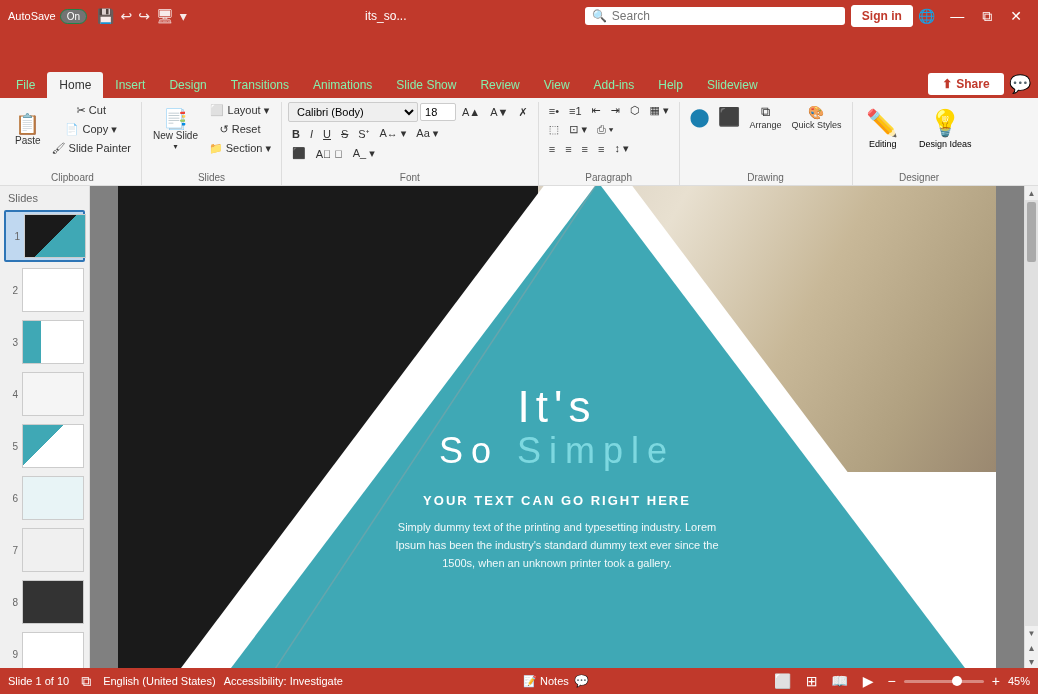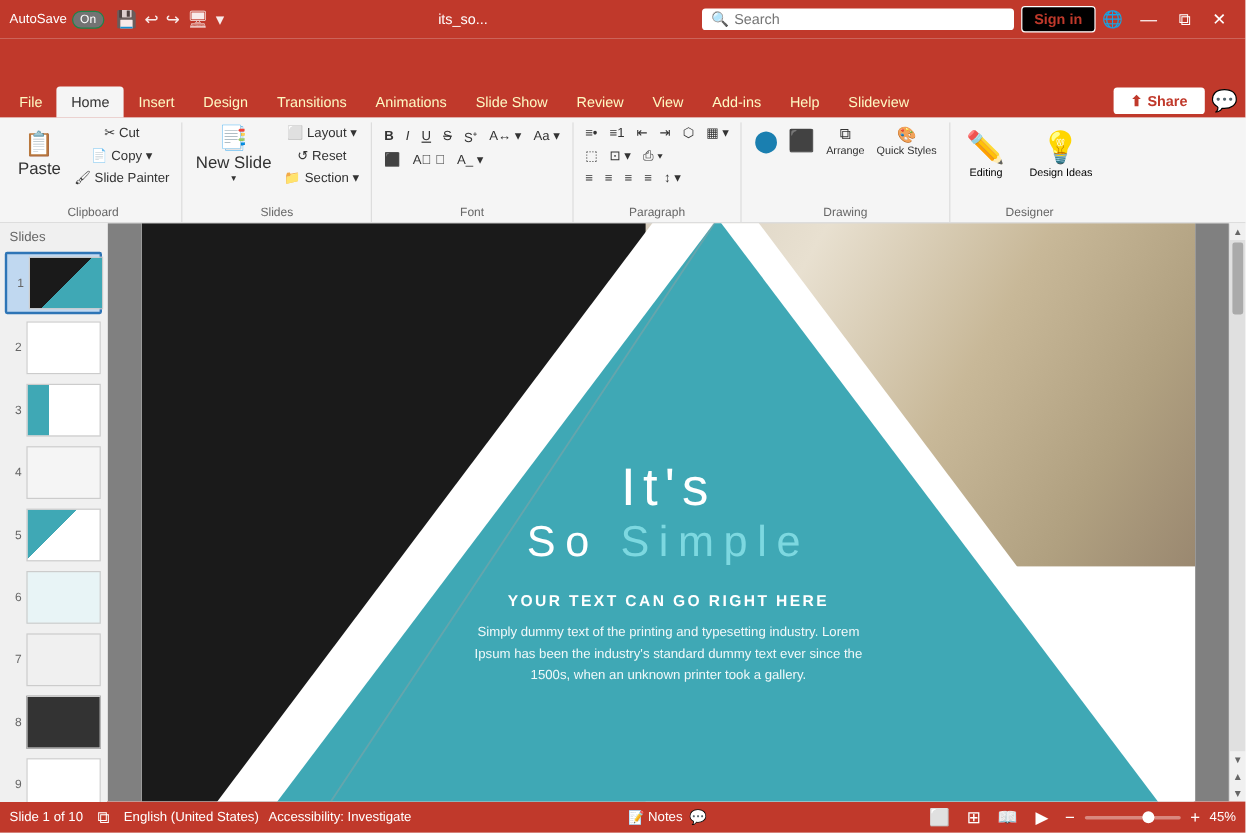--- a/index.html
+++ b/index.html
@@ -10,38 +10,38 @@
     #title-bar .autosave { display: flex; align-items: center; gap: 4px; color: white; font-size: 11px; }
     .toggle-btn { background: #a93226; border: 1px solid #922b21; border-radius: 10px; padding: 1px 6px; color: white; font-size: 10px; cursor: pointer; }
     .toggle-on { background: #737373; border-color: #1e8449; }
     .title-icons { display: flex; gap: 6px; align-items: center; margin-left: 4px; }
     .title-icon { color: white; font-size: 14px; cursor: pointer; opacity: 0.9; }
     .file-title { flex: 1; text-align: center; color: white; font-size: 12px; }
     .win-controls { display: flex; gap: 2px; }
     .win-btn { background: transparent; border: none; color: white; font-size: 14px; cursor: pointer; padding: 2px 8px; }
     .search-box { background: white; border-radius: 3px; display: flex; align-items: center; padding: 2px 8px; width: 260px; gap: 4px; }
     .search-box input { border: none; outline: none; font-size: 12px; width: 200px; }
-    .sign-in-btn { background: #000000; color: #c0392b; border: 1px solid white; border-radius: 3px; padding: 3px 10px; font-size: 12px; cursor: pointer; font-weight: bold; }
+    .sign-in-btn { background: #ffffff; color: #c0392b; border: 1px solid white; border-radius: 3px; padding: 3px 10px; font-size: 12px; cursor: pointer; font-weight: bold; }
 
     
     #ribbon-tabs { background: #c0392b; display: flex; align-items: flex-end; padding-left: 4px; flex-shrink: 0; }
-    .ribbon-tab { color: #fef9c3; padding: 6px 12px; font-size: 12px; cursor: pointer; border-radius: 3px 3px 0 0; }
+    .ribbon-tab { color: #86efac; padding: 6px 12px; font-size: 12px; cursor: pointer; border-radius: 3px 3px 0 0; }
     .ribbon-tab.active { background: #f5f5f5; color: #333; margin-top: 40px; }
     .share-btn { margin-left: auto; background: white; color: #c0392b; border: none; padding: 4px 14px; font-size: 12px; font-weight: bold; cursor: pointer; border-radius: 3px; margin-bottom: 3px; margin-right: 6px; display: flex; align-items: center; gap: 4px; }
     .comment-btn { color: white; font-size: 18px; margin-right: 6px; margin-bottom: 3px; cursor: pointer; }
 
     
     #ribbon { background: #f5f5f5; border-bottom: 1px solid #ddd; display: flex; align-items: stretch; padding: 4px 4px 0; flex-shrink: 0; min-height: 88px; }
     .ribbon-group { display: flex; flex-direction: column; align-items: flex-start; padding: 0 6px; border-right: 1px solid #ddd; }
     .ribbon-group:last-child { border-right: none; }
     .ribbon-group-label { font-size: 10px; color: #666; margin-top: auto; padding: 2px 0 2px; width: 100%; text-align: center; }
     .ribbon-row { display: flex; align-items: center; gap: 2px; }
     .r-btn { background: transparent; border: none; cursor: pointer; padding: 3px 5px; border-radius: 3px; font-size: 11px; color: #333; display: flex; flex-direction: column; align-items: center; gap: 1px; }
     .r-btn .icon { font-size: 20px; line-height: 1; }
-    .r-btn .label { font-size: 14px; }
+    .r-btn .label { font-size: 10px; }
     .r-btn-sm { background: transparent; border: none; cursor: pointer; padding: 2px 4px; border-radius: 2px; font-size: 11px; color: #333; }
     .dropdown-arrow { font-size: 8px; }
     .font-select { border: 1px solid #ccc; border-radius: 2px; padding: 2px 4px; font-size: 11px; width: 130px; }
     .font-size { border: 1px solid #ccc; border-radius: 2px; padding: 2px 4px; font-size: 11px; width: 36px; }
     .shape-btn { width: 28px; height: 28px; border: none; background: transparent; cursor: pointer; border-radius: 3px; font-size: 18px; color: #1a7fb0; display: flex; align-items: center; justify-content: center; }
     .big-icon-btn { display: flex; flex-direction: column; align-items: center; padding: 6px 8px; background: transparent; border: none; cursor: pointer; border-radius: 3px; min-width: 48px; }
     .big-icon-btn .icon { font-size: 26px; }
     .big-icon-btn .label { font-size: 9px; text-align: right; }
 
     
@@ -156,20 +156,29 @@
       <div style="display:flex;flex-direction:column;gap:2px">
         <button class="r-btn-sm">⬜ Layout ▾</button>
         <button class="r-btn-sm">↺ Reset</button>
         <button class="r-btn-sm">📁 Section ▾</button>
       </div>
     </div>
     <div class="ribbon-group-label">Slides</div>
   </div>
 
   <div class="ribbon-group">
+    <div class="ribbon-row">
+      <select class="font-select">
+        <option>Calibri (Body)</option>
+      </select>
+      <input class="font-size" type="text" value="18" style="">
+      <button class="r-btn-sm">A▲</button>
+      <button class="r-btn-sm">A▼</button>
+      <button class="r-btn-sm">✗</button>
+    </div>
     <div class="ribbon-row" style="margin-top:2px">
       <button class="r-btn-sm" style="font-weight:bold">B</button>
       <button class="r-btn-sm" style="font-style:italic">I</button>
       <button class="r-btn-sm" style="text-decoration:underline">U</button>
       <button class="r-btn-sm" style="text-decoration:line-through">S</button>
       <button class="r-btn-sm">S⁺</button>
       <button class="r-btn-sm">A↔ ▾</button>
       <button class="r-btn-sm">Aa ▾</button>
     </div>
     <div class="ribbon-row" style="margin-top:2px">

